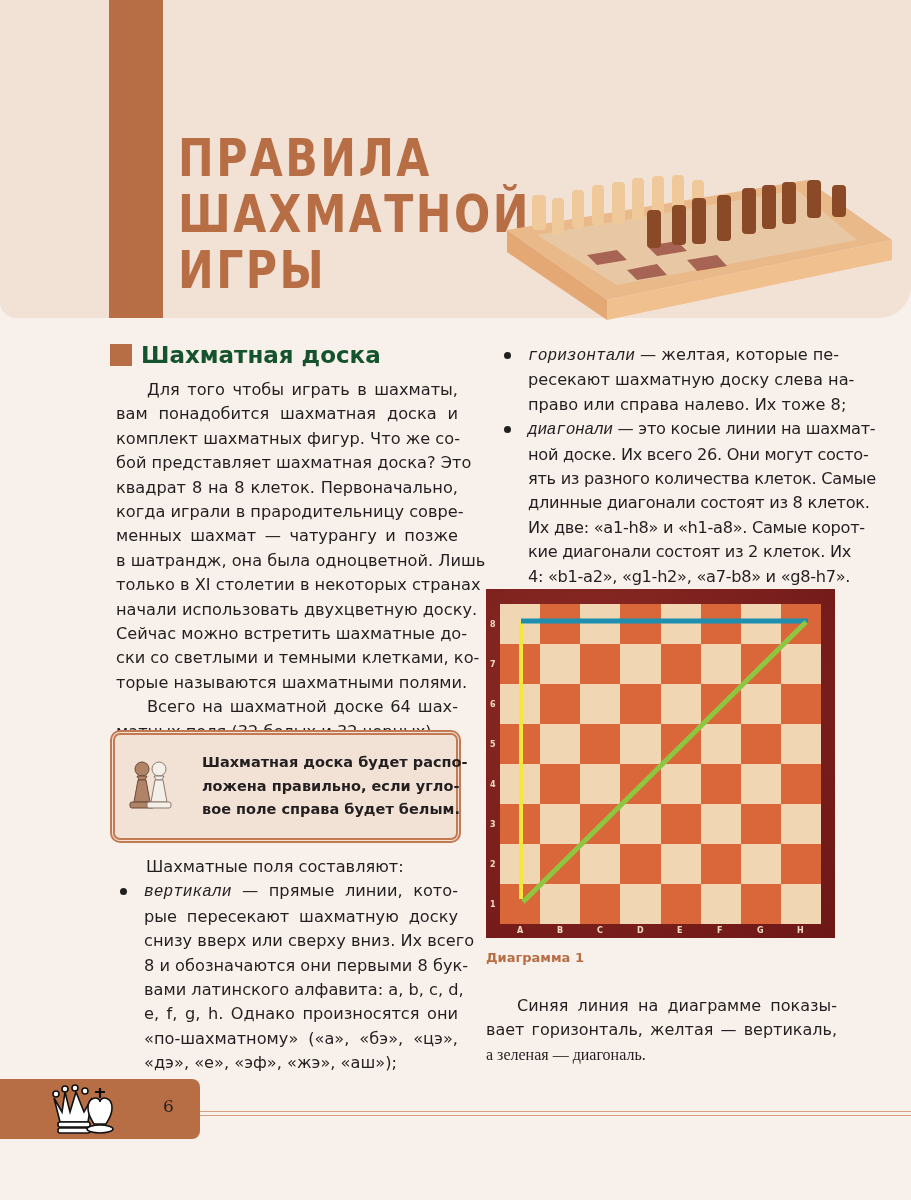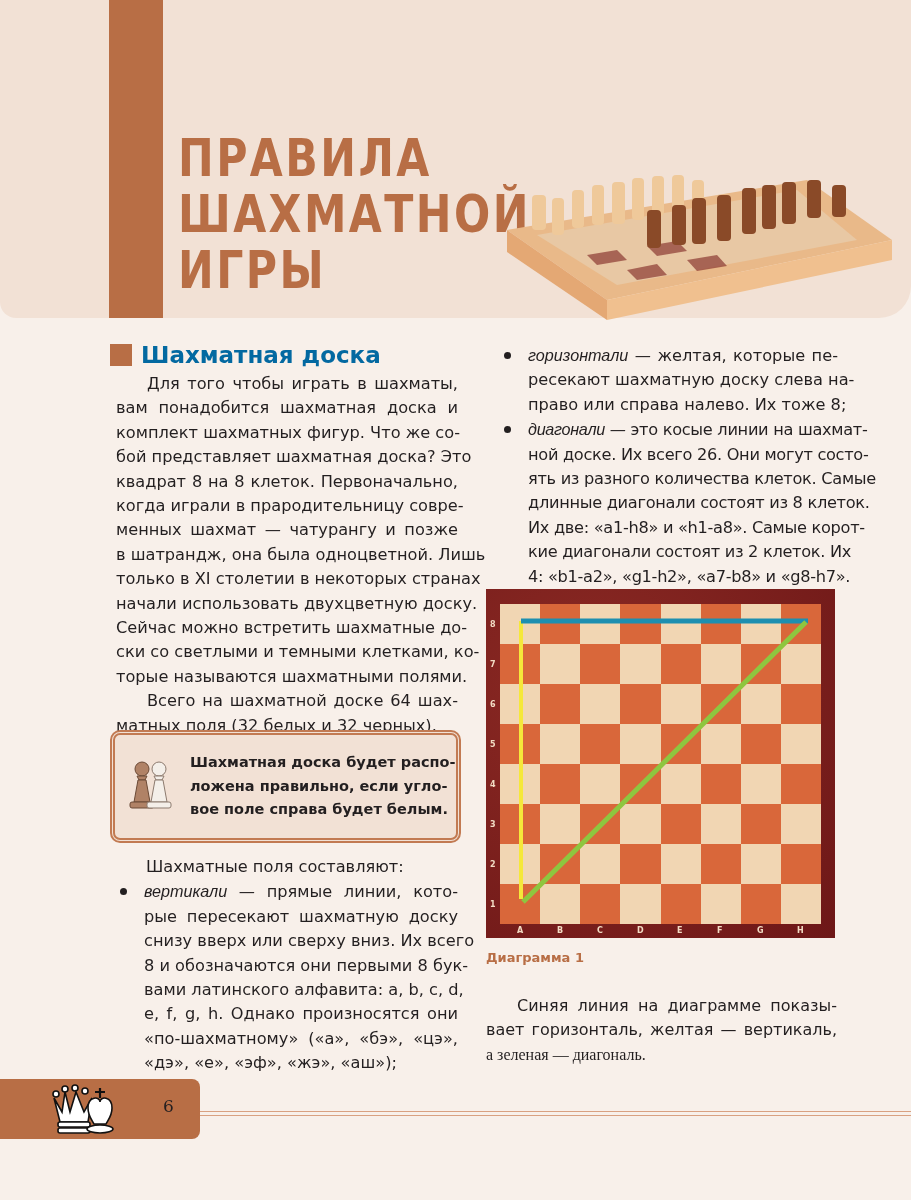--- a/index.html
+++ b/index.html
@@ -26,44 +26,44 @@
     color:#b86e45;
     transform:scaleX(0.82); transform-origin:left top;
   }
   .page-title div { white-space:nowrap; }
   .hero-image { position:absolute; left:497px; top:160px; width:400px; height:160px; }
 
   .col { position:absolute; font-size:16.2px; line-height:24.4px; }
   .col-left { left:116px; top:340px; width:342px; }
   .col-right { left:500px; top:343px; width:338px; }
   .section-heading {
-    font-weight:bold; font-size:23px; color:#0369a1; margin:0 0 2px -6px;
+    font-weight:bold; font-size:23px; color:#14532d; margin:0 0 8px -6px;
     display:flex; align-items:center; line-height:30px;
   }
   .section-heading .sq { display:inline-block; width:22px; height:22px; background:#b86e45; margin-right:9px; }
   .para-block span { display:block; text-align:justify; text-align-last:justify; white-space:nowrap; }
   .para-block span.last { text-align-last:left; }
 
   .callout {
     position:absolute; left:110px; top:730px; width:341px; height:103px;
     border:3px double #c27a52; border-width:5px; border-radius:10px;
     background:#f2e1d5;
   }
   .callout-icon { position:absolute; left:10px; top:20px; width:52px; height:60px; }
   .callout-text {
     position:absolute; left:75px; top:16px; width:255px;
     font-weight:bold; font-size:14.5px; line-height:23.5px; color:#231f20;
   }
-  .callout-text span { display:block; text-align:justify; text-align-last:justify; white-space:nowrap; }
+  .callout-text span { display:block; text-align:justify; text-align-last:justify; white-space:nowrap;margin-left:12px; }
   .callout-text span.last { text-align-last:left; }
   .bullet-item { position:relative; padding-left:28px; }
   .bullet-item .dot { position:absolute; left:4px; top:9px; width:7px; height:7px; border-radius:50%; background:#231f20; }
   .bullet-item span.line { display:block; text-align:justify; text-align-last:justify; white-space:nowrap; }
   .bullet-item span.line.last { text-align-last:left; }
-  .term { font-style:italic; font-family:Liberation Sans, sans-serif; }
+  .term { font-style:italic; font-family:Liberation Mono, monospace; }
 
   .board-frame {
     position:absolute; left:486px; top:589px; width:349px; height:349px;
     background:#7a1c1c;
     background-image:radial-gradient(circle at 30% 30%, #8c2a24 0%, #6d1717 100%);
   }
   .board-grid {
     position:absolute; left:14px; top:15px; width:321px; height:320px;
     display:grid; grid-template-columns:repeat(8,1fr); grid-template-rows:repeat(8,1fr);
   }

